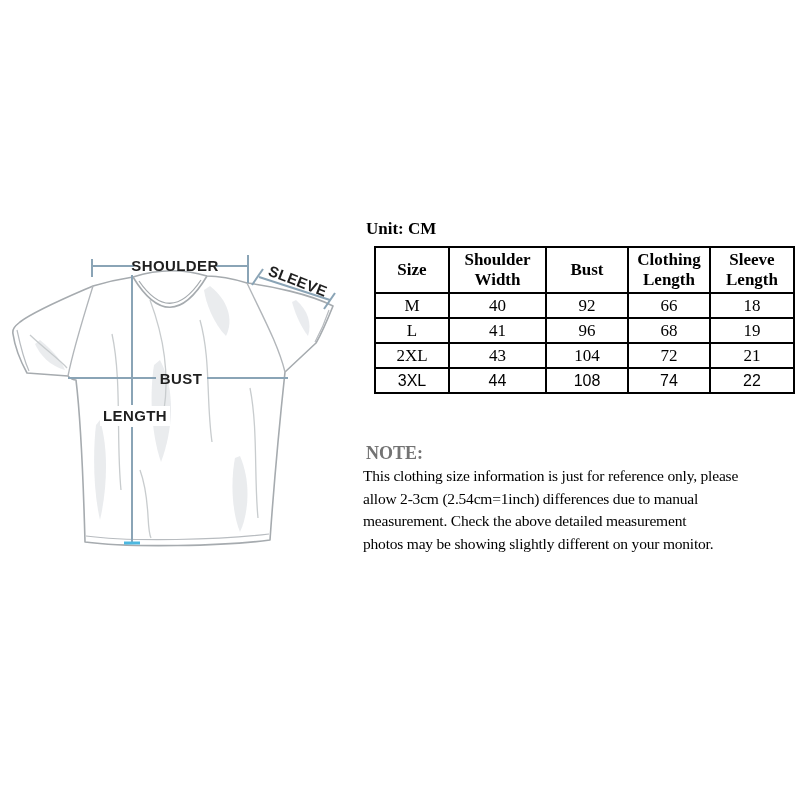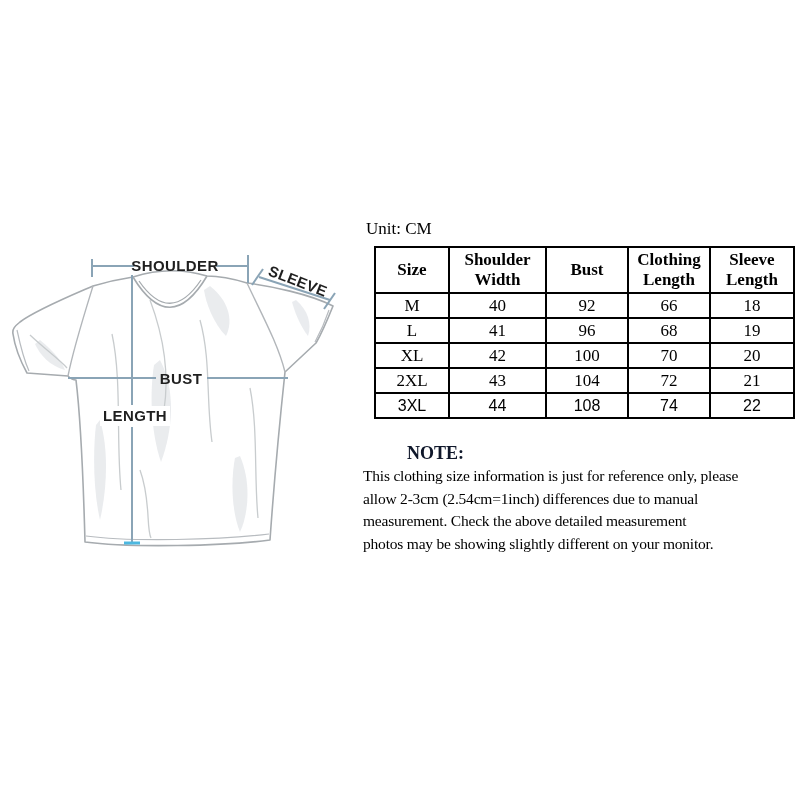--- a/index.html
+++ b/index.html
@@ -5,21 +5,21 @@
   html,body{margin:0;padding:0;background:#fff;}
   .canvas{position:relative;width:800px;height:800px;background:#ffffff;overflow:hidden;
           font-family:"Liberation Serif",serif;color:#000;}
 
   
   .diagram{position:absolute;left:0;top:238px;width:362px;height:372px;}
   .mlabel{font-family:"Liberation Sans",sans-serif;font-weight:bold;font-size:15px;
           letter-spacing:.4px;fill:#1f1f1f;}
 
   
-  .unit{position:absolute;left:366px;top:219px;font-weight:normal;font-size:17px;}
+  .unit{position:absolute;left:366px;top:219px;font-weight:bold;font-size:17px;}
 
   
   table.size-table{position:absolute;left:362px;top:246px;border-collapse:collapse;
           table-layout:fixed;margin-left:12px;}
   .size-table th,.size-table td{border:2px solid #000;text-align:center;vertical-align:middle;
           overflow:hidden;}
   .size-table th{font-size:17px;line-height:20px;padding:2px 1px;font-weight:bold;}
   .size-table td{font-size:17px;height:23px;padding:0;}
   .size-table tr.sans td{font-family:"Liberation Sans",sans-serif;font-size:16px;}
 
@@ -129,44 +129,37 @@
         <td>18</td>
       </tr>
       <tr>
         <td>L</td>
         <td>41</td>
         <td>96</td>
         <td>68</td>
         <td>19</td>
       </tr>
       <tr>
-        <td>XL</td>
-        <td>42</td>
-        <td>100</td>
-        <td>70</td>
-        <td>20</td>
-      </tr>
-      <tr>
         <td>2XL</td>
         <td>43</td>
         <td>104</td>
         <td>72</td>
         <td>21</td>
       </tr>
       <tr class="sans">
         <td>3XL</td>
         <td>44</td>
         <td>108</td>
         <td>74</td>
         <td>22</td>
       </tr>
     </tbody>
   </table>
 
-  <div class="note-head" style="color: #0f172a; margin-left: 41px;">NOTE:</div>
+  <div class="note-head" style="color: #737373;">NOTE:</div>
   <div class="note-body">
     <div>This clothing size information is just for reference only, please</div>
     <div>allow 2-3cm (2.54cm=1inch) differences due to manual</div>
     <div>measurement. Check the above detailed measurement</div>
     <div>photos may be showing slightly different on your monitor.</div>
   </div>
 
 </div>
 
 </body></html>

